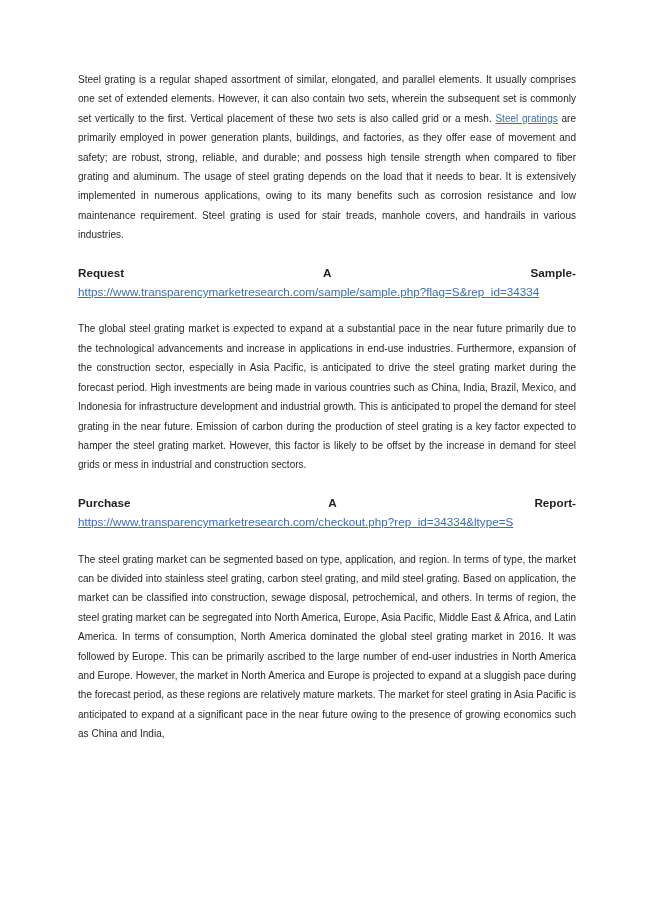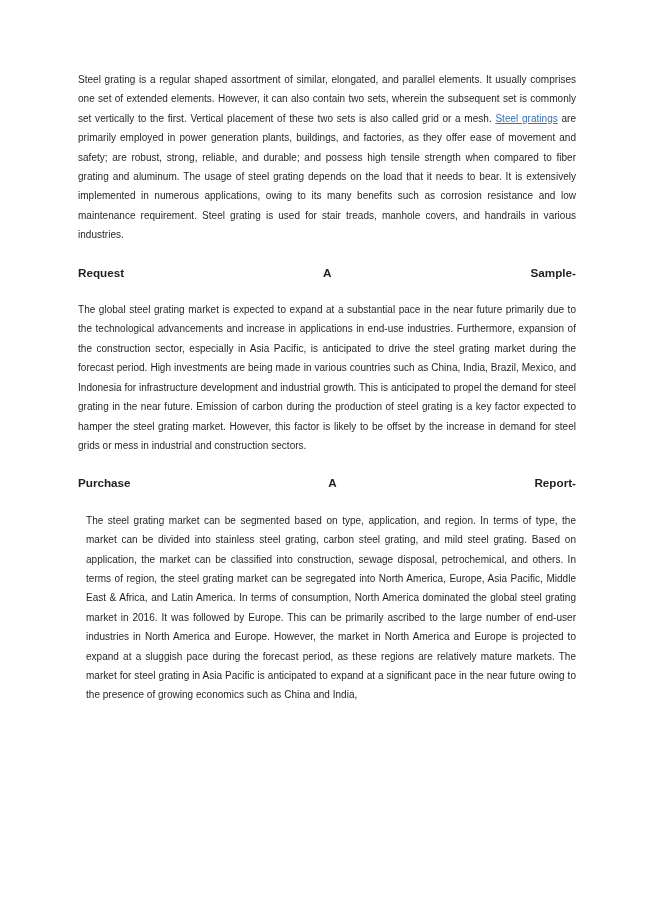--- a/index.html
+++ b/index.html
@@ -41,21 +41,20 @@
     font-size: 10px;
     line-height: 19.4px;
     text-align: justify;
     text-justify: inter-word;
     margin: 0 0 18px 0;
     color: #231f20;
     letter-spacing: 0.02px;
   }
   p.para:last-child {
     margin-bottom: 0;
-    margin-left: 8px;
   }
   .link {
     color: #3b6eb4;
     text-decoration: underline;
   }
   .cta-block {
     margin: 12px 0 18px 0;
   }
   .cta-line {
     display: flex;
@@ -91,28 +90,34 @@
 
 
     <p class="para"><span>Steel grating is a regular shaped assortment of similar, elongated, and parallel elements. It usually comprises one set of extended elements. However, it can also contain two sets, wherein the subsequent set is commonly set vertically to the first. Vertical placement of these two sets is also called grid or a mesh. </span><a class="link" href="#">Steel gratings</a><span> are primarily employed in power generation plants, buildings, and factories, as they offer ease of movement and safety; are robust, strong, reliable, and durable; and possess high tensile strength when compared to fiber grating and aluminum. The usage of steel grating depends on the load that it needs to bear. It is extensively implemented in numerous applications, owing to its many benefits such as corrosion resistance and low maintenance requirement. Steel grating is used for stair treads, manhole covers, and handrails in various industries.</span></p>
 
     <div class="cta-block">
       <div class="cta-line">
         <span class="cta-word">Request</span>
         <span class="cta-word">A</span>
         <span class="cta-word">Sample-</span>
       </div>
+      <div class="cta-url-wrap">
+        <a class="cta-url" href="#">https://www.transparencymarketresearch.com/sample/sample.php?flag=S&amp;rep_id=34334</a>
+      </div>
     </div>
 
     <p class="para">The global steel grating market is expected to expand at a substantial pace in the near future primarily due to the technological advancements and increase in applications in end-use industries. Furthermore, expansion of the construction sector, especially in Asia Pacific, is anticipated to drive the steel grating market during the forecast period. High investments are being made in various countries such as China, India, Brazil, Mexico, and Indonesia for infrastructure development and industrial growth. This is anticipated to propel the demand for steel grating in the near future. Emission of carbon during the production of steel grating is a key factor expected to hamper the steel grating market. However, this factor is likely to be offset by the increase in demand for steel grids or mess in industrial and construction sectors.</p>
 
     <div class="cta-block">
       <div class="cta-line">
         <span class="cta-word">Purchase</span>
         <span class="cta-word">A</span>
         <span class="cta-word">Report-</span>
       </div>
+      <div class="cta-url-wrap">
+        <a class="cta-url" href="#">https://www.transparencymarketresearch.com/checkout.php?rep_id=34334&amp;ltype=S</a>
+      </div>
     </div>
 
     <p class="para">The steel grating market can be segmented based on type, application, and region. In terms of type, the market can be divided into stainless steel grating, carbon steel grating, and mild steel grating. Based on application, the market can be classified into construction, sewage disposal, petrochemical, and others. In terms of region, the steel grating market can be segregated into North America, Europe, Asia Pacific, Middle East &amp; Africa, and Latin America. In terms of consumption, North America dominated the global steel grating market in 2016. It was followed by Europe. This can be primarily ascribed to the large number of end-user industries in North America and Europe. However, the market in North America and Europe is projected to expand at a sluggish pace during the forecast period, as these regions are relatively mature markets. The market for steel grating in Asia Pacific is anticipated to expand at a significant pace in the near future owing to the presence of growing economics such as China and India,</p>
 
   </div>
 </div>
 
 </body></html>

